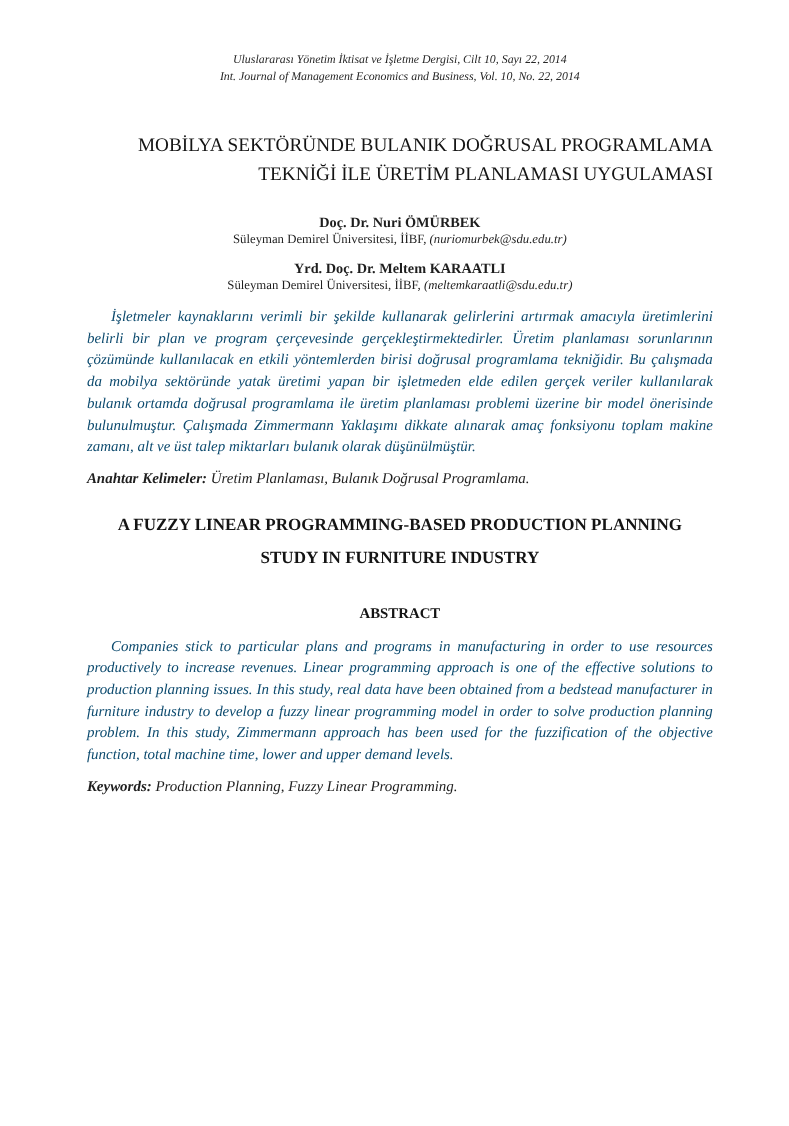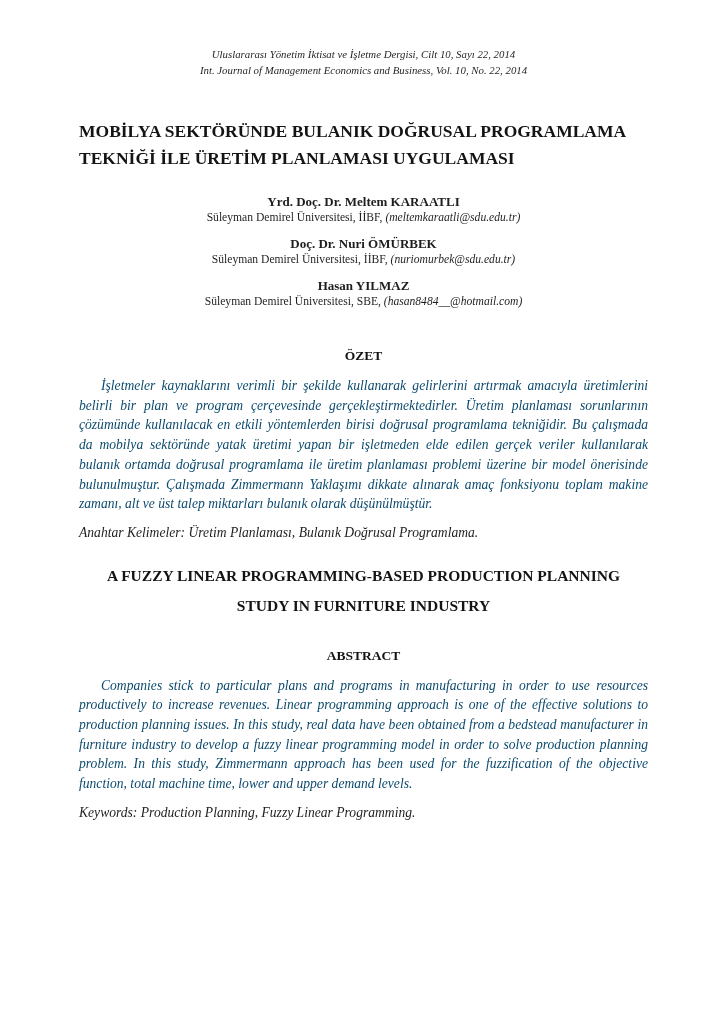--- a/index.html
+++ b/index.html
@@ -23,22 +23,22 @@
   }
   .journal-header {
     text-align: center;
     font-style: italic;
     font-size: 10.8px;
     line-height: 16px;
     color: #262626;
   }
   .title-tr {
     margin-top: 40px;
-    text-align: left;
-    font-weight: bold;
+    text-align: right;
+    font-weight: normal;
     font-size: 17.5px;
     line-height: 27px;
     color: #141414;
   }
   .authors {
     margin-top: 22px;
   }
   .author {
     text-align: center;
     margin-bottom: 11px;
@@ -73,21 +73,21 @@
     color: #0c4a6e;
   }
   .keywords-line {
     margin-top: 9px;
     font-style: italic;
     font-size: 13.6px;
     line-height: 19.7px;
     text-align: left;
   }
   .keywords-label {
-    font-weight: normal;
+    font-weight: bold;
     font-style: italic;
     text-align: center;
   }
   .title-en {
     margin-top: 18px;
     text-align: center;
     font-weight: bold;
     font-size: 15.5px;
     line-height: 30px;
     color: #141414;
@@ -116,34 +116,29 @@
 
     <div class="journal-header">
       <div>Uluslararası Yönetim İktisat ve İşletme Dergisi, Cilt 10, Sayı 22, 2014</div>
       <div>Int. Journal of Management Economics and Business, Vol. 10, No. 22, 2014</div>
     </div>
 
     <div class="title-tr">MOBİLYA SEKTÖRÜNDE BULANIK DOĞRUSAL PROGRAMLAMA TEKNİĞİ İLE ÜRETİM PLANLAMASI UYGULAMASI</div>
 
     <div class="authors">
       <div class="author">
-        <div class="author-name">Yrd. Doç. Dr. Meltem KARAATLI</div>
-        <div class="author-affiliation"><span>Süleyman Demirel Üniversitesi, İİBF, </span><span class="author-email">(meltemkaraatli@sdu.edu.tr)</span></div>
-      </div>
-      <div class="author">
         <div class="author-name">Doç. Dr. Nuri ÖMÜRBEK</div>
         <div class="author-affiliation"><span>Süleyman Demirel Üniversitesi, İİBF, </span><span class="author-email">(nuriomurbek@sdu.edu.tr)</span></div>
       </div>
       <div class="author">
-        <div class="author-name">Hasan YILMAZ</div>
-        <div class="author-affiliation"><span>Süleyman Demirel Üniversitesi, SBE, </span><span class="author-email">(hasan8484__@hotmail.com)</span></div>
+        <div class="author-name">Yrd. Doç. Dr. Meltem KARAATLI</div>
+        <div class="author-affiliation"><span>Süleyman Demirel Üniversitesi, İİBF, </span><span class="author-email">(meltemkaraatli@sdu.edu.tr)</span></div>
       </div>
     </div>
 
-    <div class="section-heading ozet-heading">ÖZET</div>
     <p class="body-paragraph">İşletmeler kaynaklarını verimli bir şekilde kullanarak gelirlerini artırmak amacıyla üretimlerini belirli bir plan ve program çerçevesinde gerçekleştirmektedirler. Üretim planlaması sorunlarının çözümünde kullanılacak en etkili yöntemlerden birisi doğrusal programlama tekniğidir. Bu çalışmada da mobilya sektöründe yatak üretimi yapan bir işletmeden elde edilen gerçek veriler kullanılarak bulanık ortamda doğrusal programlama ile üretim planlaması problemi üzerine bir model önerisinde bulunulmuştur. Çalışmada Zimmermann Yaklaşımı dikkate alınarak amaç fonksiyonu toplam makine zamanı, alt ve üst talep miktarları bulanık olarak düşünülmüştür.</p>
     <div class="keywords-line"><span class="keywords-label">Anahtar Kelimeler: </span><span>Üretim Planlaması, Bulanık Doğrusal Programlama.</span></div>
 
     <div class="title-en">A FUZZY LINEAR PROGRAMMING-BASED PRODUCTION PLANNING STUDY IN FURNITURE INDUSTRY</div>
 
     <div class="section-heading abstract-heading">ABSTRACT</div>
     <p class="body-paragraph">Companies stick to particular plans and programs in manufacturing in order to use resources productively to increase revenues. Linear programming approach is one of the effective solutions to production planning issues. In this study, real data have been obtained from a bedstead manufacturer in furniture industry to develop a fuzzy linear programming model in order to solve production planning problem. In this study, Zimmermann approach has been used for the fuzzification of the objective function, total machine time, lower and upper demand levels.</p>
     <div class="keywords-line"><span class="keywords-label">Keywords: </span><span>Production Planning, Fuzzy Linear Programming.</span></div>
 
   </div>

